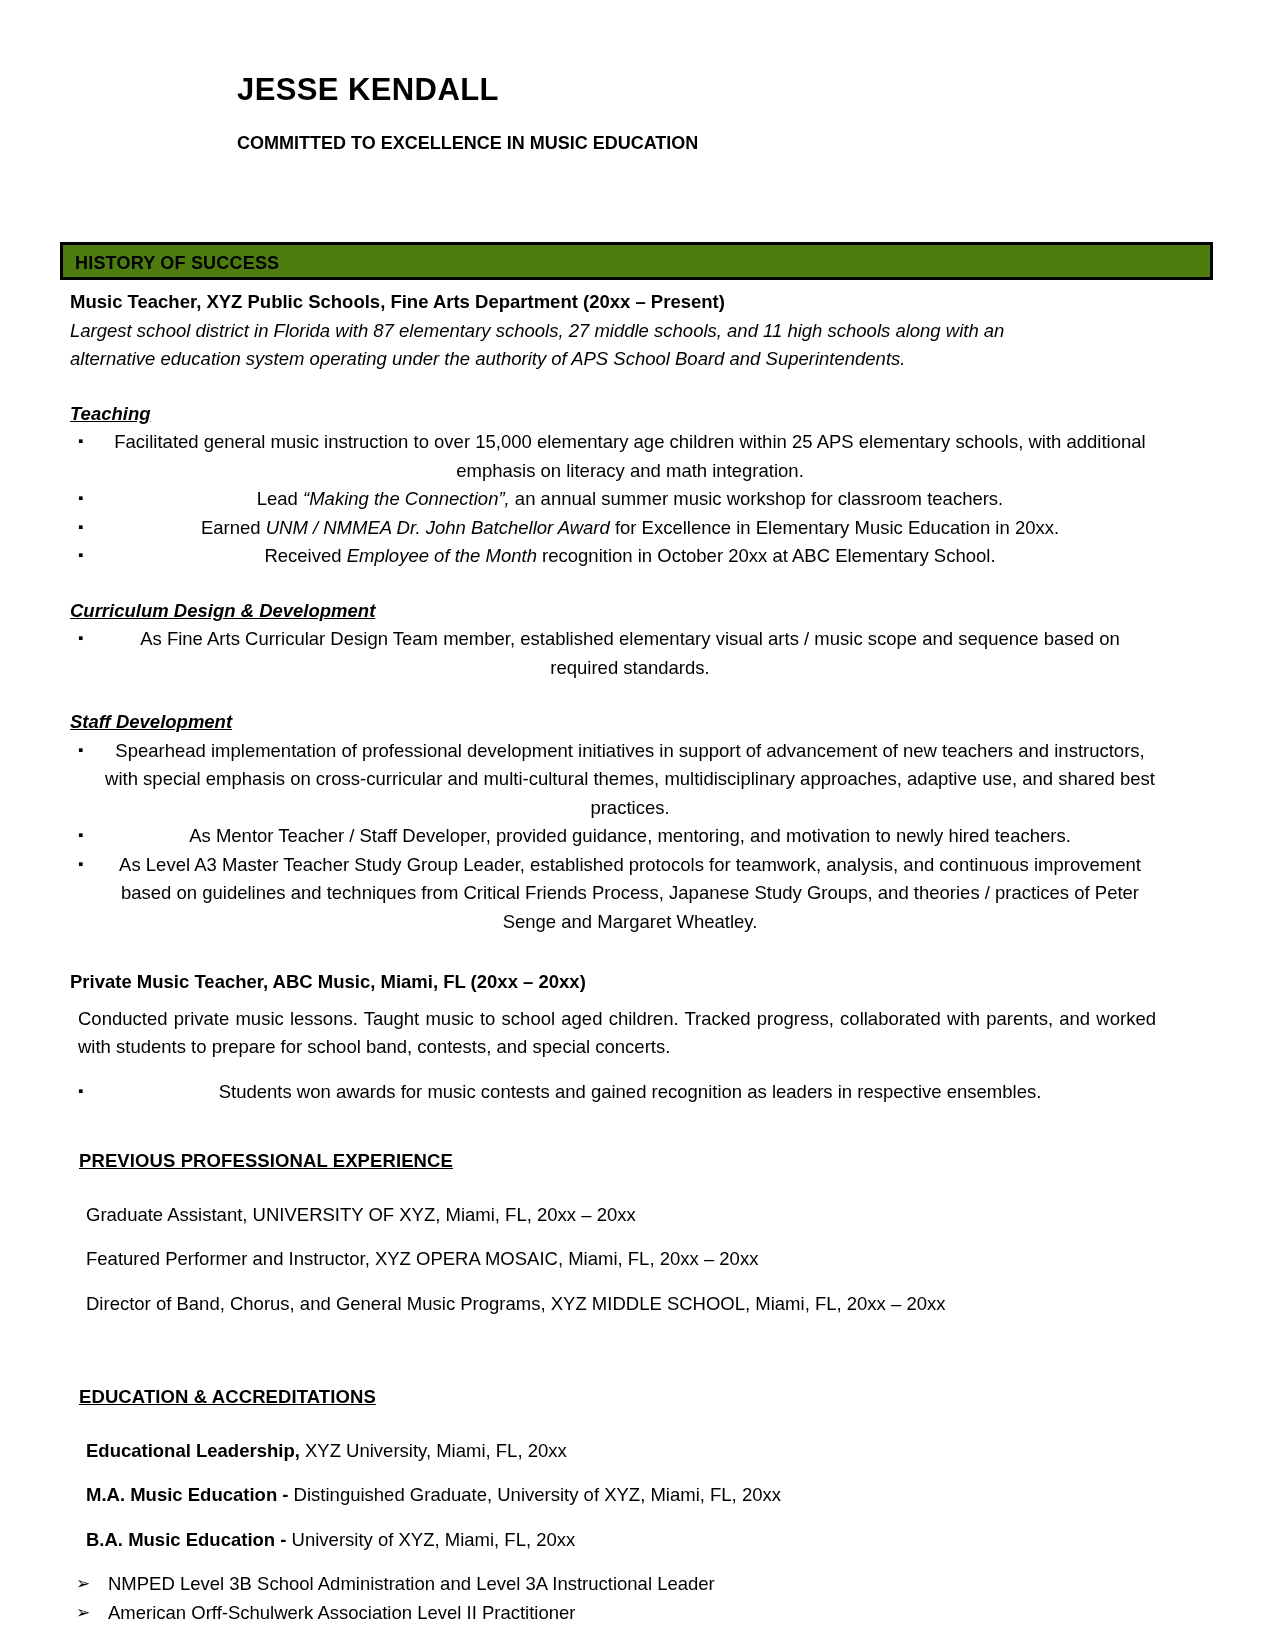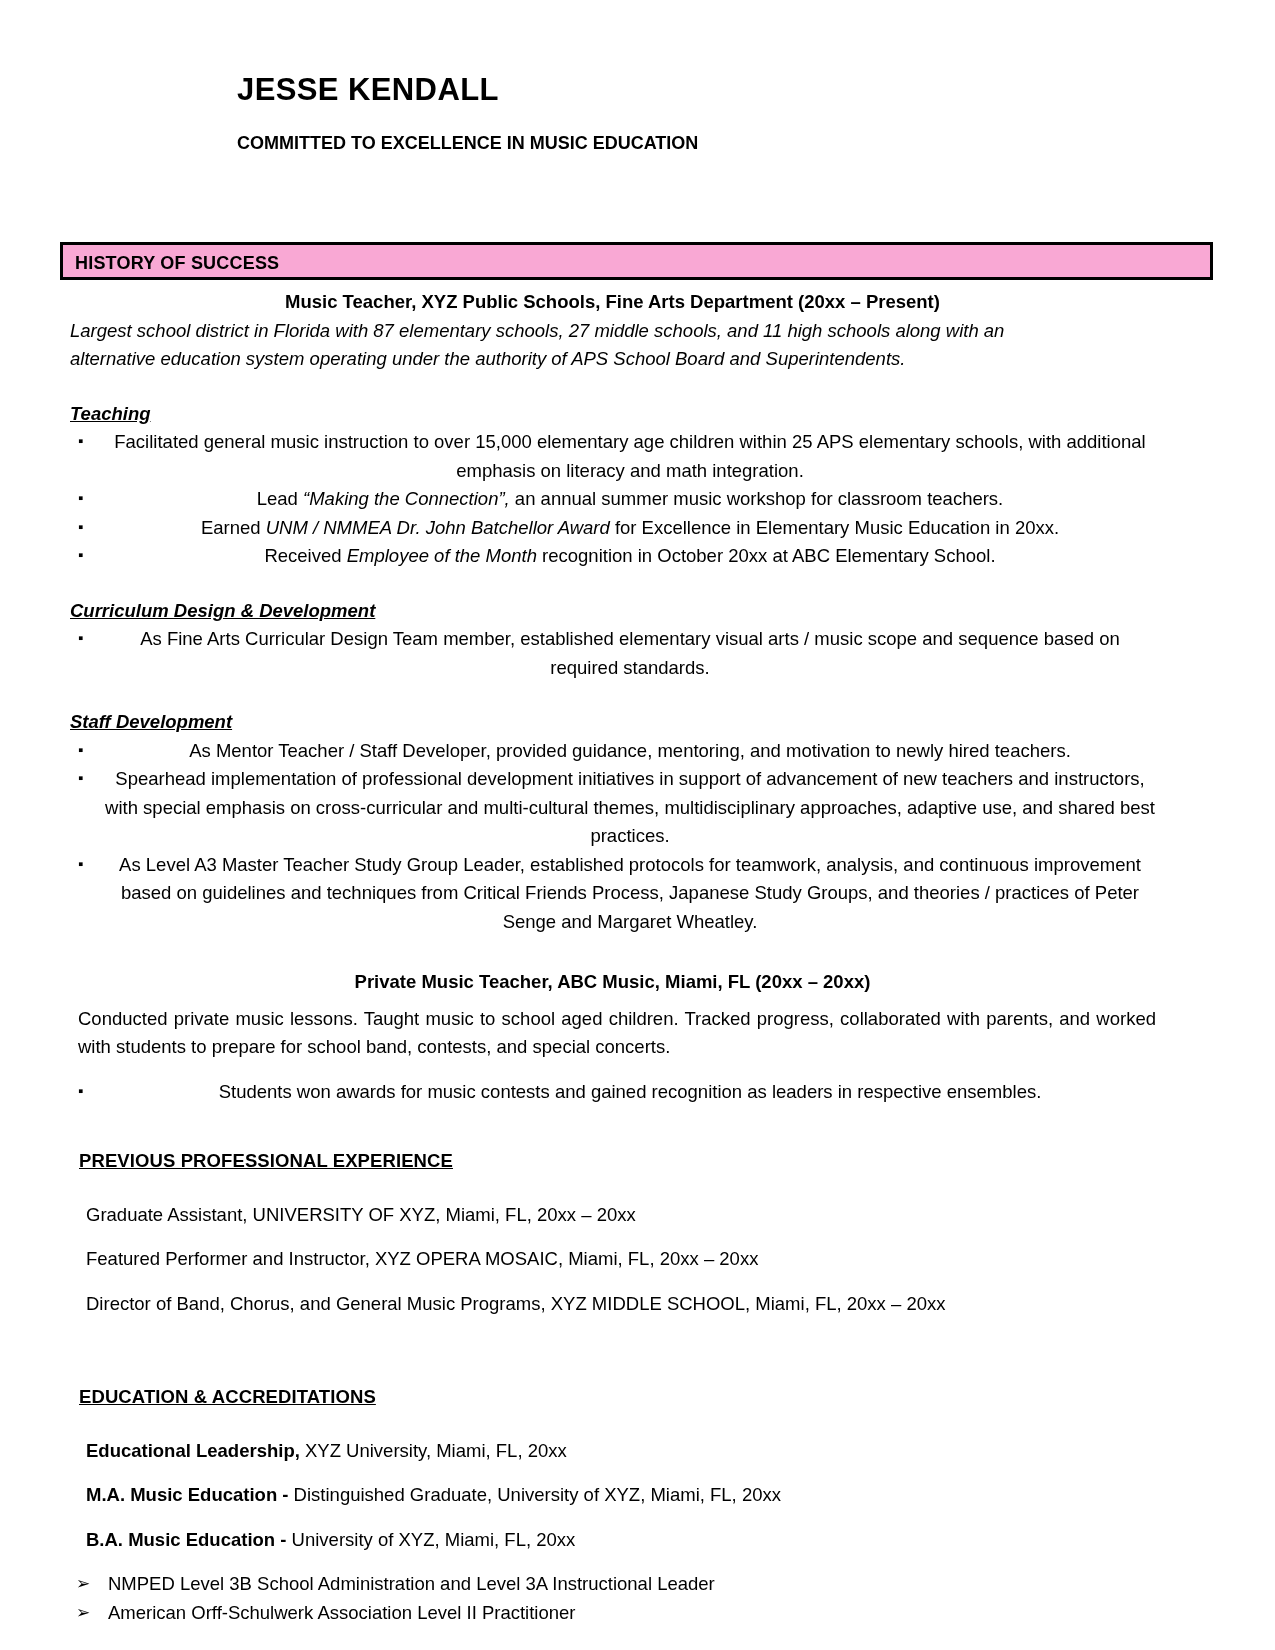--- a/index.html
+++ b/index.html
@@ -51,21 +51,21 @@
   }
 
   
   .section-bar {
     position: absolute;
     left: 60px;
     top: 242px;
     width: 1153px;
     height: 38px;
     border: 3px solid #000000;
-    background: #f9a8d4;
+    background: #4d7c0f;
   }
   .section-bar-label {
     position: absolute;
     left: 12px;
     top: 7px;
     font-size: 18px;
     font-weight: bold;
     letter-spacing: 0.2px;
     line-height: 22px;
   }
@@ -76,21 +76,20 @@
     left: 70px;
     top: 288px;
     width: 1085px;
     font-size: 18.5px;
     line-height: 28.5px;
   }
 
   .job-title {
     font-weight: bold;
     margin: 0;
-    text-align: center;
   }
   .job-desc {
     font-style: italic;
     margin: 0;
     width: 1000px;
   }
 
   .subhead {
     font-weight: bold;
     font-style: italic;
@@ -194,22 +193,22 @@
       <ul class="bullets">
           <li><span>As Fine Arts Curricular Design Team member, established elementary visual arts / music scope and sequence based on required standards.</span></li>
         </ul>
     </div>
 
     <div class="gap-md"></div>
 
     <div>
       <div class="subhead">Staff Development</div>
       <ul class="bullets">
+          <li><span>Spearhead implementation of professional development initiatives in support of advancement of new teachers and instructors, with special emphasis on cross-curricular and multi-cultural themes, multidisciplinary approaches, adaptive use, and shared best practices.</span></li>
           <li><span>As Mentor Teacher / Staff Developer, provided guidance, mentoring, and motivation to newly hired teachers.</span></li>
-          <li><span>Spearhead implementation of professional development initiatives in support of advancement of new teachers and instructors, with special emphasis on cross-curricular and multi-cultural themes, multidisciplinary approaches, adaptive use, and shared best practices.</span></li>
           <li><span>As Level A3 Master Teacher Study Group Leader, established protocols for teamwork, analysis, and continuous improvement based on guidelines and techniques from Critical Friends Process, Japanese Study Groups, and theories / practices of Peter Senge and Margaret Wheatley.</span></li>
         </ul>
     </div>
 
     <div class="gap-lg"></div>
 
     <div>
       <p class="job-title">Private Music Teacher, ABC Music, Miami, FL (20xx – 20xx)</p>
       <p class="para-justify">Conducted private music lessons. Taught music to school aged children. Tracked progress, collaborated with parents, and worked with students to prepare for school band, contests, and special concerts.</p>
       <div style="height:8px"></div>

